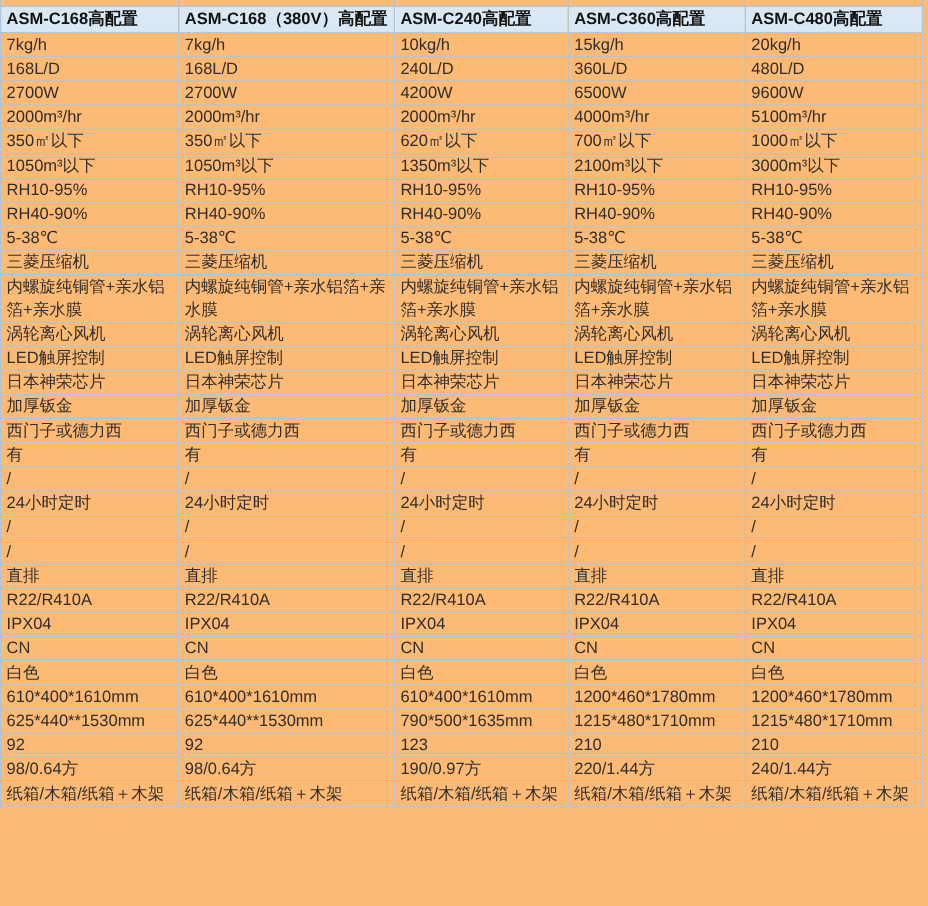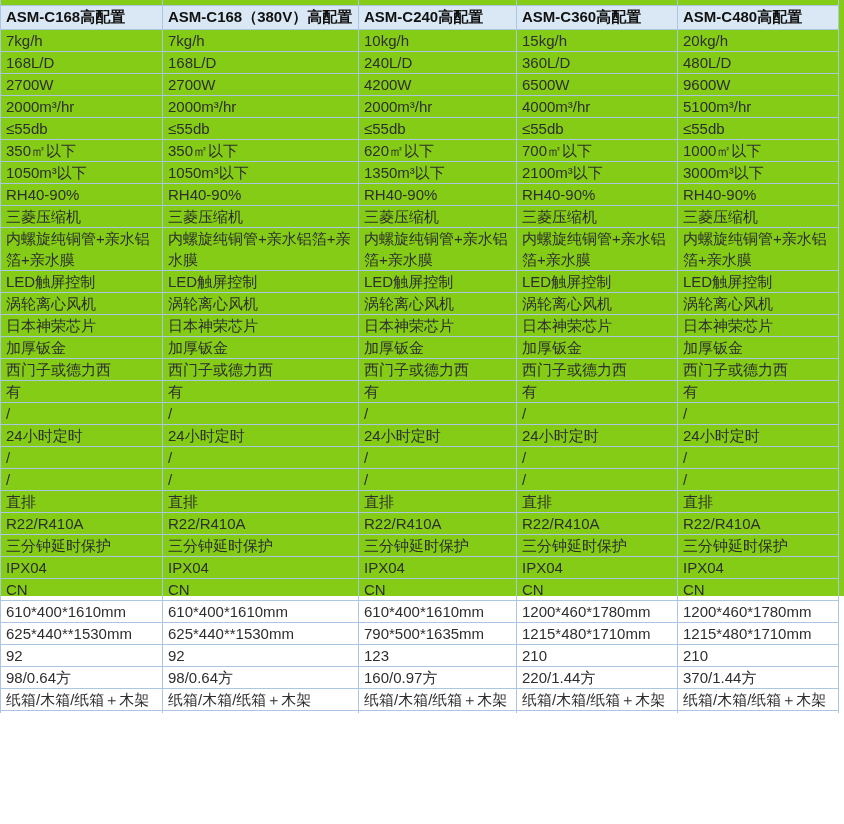--- a/index.html
+++ b/index.html
@@ -9,22 +9,22 @@
   }
   body {
     width: 844px;
     height: 824px;
     overflow: hidden;
     font-family: "Liberation Sans", "DejaVu Sans", sans-serif;
   }
   .sheet {
     position: relative;
     width: 844px;
-    height: 596px;
-    background: #84cc16;
+    height: 824px;
+    background: #fdba74;
   }
   table.spec-table {
     border-collapse: collapse;
     table-layout: fixed;
     width: 838px;
   }
   .spec-table col.c1 { width: 162px; }
   .spec-table col.c2 { width: 196px; }
   .spec-table col.c3 { width: 158px; }
   .spec-table col.c4 { width: 161px; }
@@ -119,165 +119,172 @@
           <td>9600W</td>
         </tr>
         <tr>
           <td>2000m³/hr</td>
           <td>2000m³/hr</td>
           <td>2000m³/hr</td>
           <td>4000m³/hr</td>
           <td>5100m³/hr</td>
         </tr>
         <tr>
-          <td>≤55db</td>
-          <td>≤55db</td>
-          <td>≤55db</td>
-          <td>≤55db</td>
-          <td>≤55db</td>
-        </tr>
-        <tr>
           <td>350㎡以下</td>
           <td>350㎡以下</td>
           <td>620㎡以下</td>
           <td>700㎡以下</td>
           <td>1000㎡以下</td>
         </tr>
         <tr>
           <td>1050m³以下</td>
           <td>1050m³以下</td>
           <td>1350m³以下</td>
           <td>2100m³以下</td>
           <td>3000m³以下</td>
         </tr>
         <tr>
-          <td>RH40-90%</td>
-          <td>RH40-90%</td>
-          <td>RH40-90%</td>
-          <td>RH40-90%</td>
-          <td>RH40-90%</td>
-        </tr>
-        <tr>
-          <td>三菱压缩机</td>
-          <td>三菱压缩机</td>
-          <td>三菱压缩机</td>
-          <td>三菱压缩机</td>
-          <td>三菱压缩机</td>
-        </tr>
-        <tr>
-          <td>内螺旋纯铜管+亲水铝箔+亲水膜</td>
-          <td>内螺旋纯铜管+亲水铝箔+亲水膜</td>
-          <td>内螺旋纯铜管+亲水铝箔+亲水膜</td>
-          <td>内螺旋纯铜管+亲水铝箔+亲水膜</td>
-          <td>内螺旋纯铜管+亲水铝箔+亲水膜</td>
-        </tr>
-        <tr>
-          <td>LED触屏控制</td>
-          <td>LED触屏控制</td>
-          <td>LED触屏控制</td>
-          <td>LED触屏控制</td>
-          <td>LED触屏控制</td>
-        </tr>
-        <tr>
-          <td>涡轮离心风机</td>
-          <td>涡轮离心风机</td>
-          <td>涡轮离心风机</td>
-          <td>涡轮离心风机</td>
-          <td>涡轮离心风机</td>
-        </tr>
-        <tr>
-          <td>日本神荣芯片</td>
-          <td>日本神荣芯片</td>
-          <td>日本神荣芯片</td>
-          <td>日本神荣芯片</td>
-          <td>日本神荣芯片</td>
-        </tr>
-        <tr>
-          <td>加厚钣金</td>
-          <td>加厚钣金</td>
-          <td>加厚钣金</td>
-          <td>加厚钣金</td>
-          <td>加厚钣金</td>
-        </tr>
-        <tr>
-          <td>西门子或德力西</td>
-          <td>西门子或德力西</td>
-          <td>西门子或德力西</td>
-          <td>西门子或德力西</td>
-          <td>西门子或德力西</td>
-        </tr>
-        <tr>
-          <td>有</td>
-          <td>有</td>
-          <td>有</td>
-          <td>有</td>
-          <td>有</td>
-        </tr>
-        <tr>
-          <td>/</td>
-          <td>/</td>
-          <td>/</td>
-          <td>/</td>
-          <td>/</td>
-        </tr>
-        <tr>
-          <td>24小时定时</td>
-          <td>24小时定时</td>
-          <td>24小时定时</td>
-          <td>24小时定时</td>
-          <td>24小时定时</td>
-        </tr>
-        <tr>
-          <td>/</td>
-          <td>/</td>
-          <td>/</td>
-          <td>/</td>
-          <td>/</td>
-        </tr>
-        <tr>
-          <td>/</td>
-          <td>/</td>
-          <td>/</td>
-          <td>/</td>
-          <td>/</td>
-        </tr>
-        <tr>
-          <td>直排</td>
-          <td>直排</td>
-          <td>直排</td>
-          <td>直排</td>
-          <td>直排</td>
-        </tr>
-        <tr>
-          <td>R22/R410A</td>
-          <td>R22/R410A</td>
-          <td>R22/R410A</td>
-          <td>R22/R410A</td>
-          <td>R22/R410A</td>
-        </tr>
-        <tr>
-          <td>三分钟延时保护</td>
-          <td>三分钟延时保护</td>
-          <td>三分钟延时保护</td>
-          <td>三分钟延时保护</td>
-          <td>三分钟延时保护</td>
-        </tr>
-        <tr>
-          <td>IPX04</td>
-          <td>IPX04</td>
-          <td>IPX04</td>
-          <td>IPX04</td>
-          <td>IPX04</td>
-        </tr>
-        <tr>
-          <td>CN</td>
-          <td>CN</td>
-          <td>CN</td>
-          <td>CN</td>
-          <td>CN</td>
+          <td>RH10-95%</td>
+          <td>RH10-95%</td>
+          <td>RH10-95%</td>
+          <td>RH10-95%</td>
+          <td>RH10-95%</td>
+        </tr>
+        <tr>
+          <td>RH40-90%</td>
+          <td>RH40-90%</td>
+          <td>RH40-90%</td>
+          <td>RH40-90%</td>
+          <td>RH40-90%</td>
+        </tr>
+        <tr>
+          <td>5-38℃</td>
+          <td>5-38℃</td>
+          <td>5-38℃</td>
+          <td>5-38℃</td>
+          <td>5-38℃</td>
+        </tr>
+        <tr>
+          <td>三菱压缩机</td>
+          <td>三菱压缩机</td>
+          <td>三菱压缩机</td>
+          <td>三菱压缩机</td>
+          <td>三菱压缩机</td>
+        </tr>
+        <tr>
+          <td>内螺旋纯铜管+亲水铝箔+亲水膜</td>
+          <td>内螺旋纯铜管+亲水铝箔+亲水膜</td>
+          <td>内螺旋纯铜管+亲水铝箔+亲水膜</td>
+          <td>内螺旋纯铜管+亲水铝箔+亲水膜</td>
+          <td>内螺旋纯铜管+亲水铝箔+亲水膜</td>
+        </tr>
+        <tr>
+          <td>涡轮离心风机</td>
+          <td>涡轮离心风机</td>
+          <td>涡轮离心风机</td>
+          <td>涡轮离心风机</td>
+          <td>涡轮离心风机</td>
+        </tr>
+        <tr>
+          <td>LED触屏控制</td>
+          <td>LED触屏控制</td>
+          <td>LED触屏控制</td>
+          <td>LED触屏控制</td>
+          <td>LED触屏控制</td>
+        </tr>
+        <tr>
+          <td>日本神荣芯片</td>
+          <td>日本神荣芯片</td>
+          <td>日本神荣芯片</td>
+          <td>日本神荣芯片</td>
+          <td>日本神荣芯片</td>
+        </tr>
+        <tr>
+          <td>加厚钣金</td>
+          <td>加厚钣金</td>
+          <td>加厚钣金</td>
+          <td>加厚钣金</td>
+          <td>加厚钣金</td>
+        </tr>
+        <tr>
+          <td>西门子或德力西</td>
+          <td>西门子或德力西</td>
+          <td>西门子或德力西</td>
+          <td>西门子或德力西</td>
+          <td>西门子或德力西</td>
+        </tr>
+        <tr>
+          <td>有</td>
+          <td>有</td>
+          <td>有</td>
+          <td>有</td>
+          <td>有</td>
+        </tr>
+        <tr>
+          <td>/</td>
+          <td>/</td>
+          <td>/</td>
+          <td>/</td>
+          <td>/</td>
+        </tr>
+        <tr>
+          <td>24小时定时</td>
+          <td>24小时定时</td>
+          <td>24小时定时</td>
+          <td>24小时定时</td>
+          <td>24小时定时</td>
+        </tr>
+        <tr>
+          <td>/</td>
+          <td>/</td>
+          <td>/</td>
+          <td>/</td>
+          <td>/</td>
+        </tr>
+        <tr>
+          <td>/</td>
+          <td>/</td>
+          <td>/</td>
+          <td>/</td>
+          <td>/</td>
+        </tr>
+        <tr>
+          <td>直排</td>
+          <td>直排</td>
+          <td>直排</td>
+          <td>直排</td>
+          <td>直排</td>
+        </tr>
+        <tr>
+          <td>R22/R410A</td>
+          <td>R22/R410A</td>
+          <td>R22/R410A</td>
+          <td>R22/R410A</td>
+          <td>R22/R410A</td>
+        </tr>
+        <tr>
+          <td>IPX04</td>
+          <td>IPX04</td>
+          <td>IPX04</td>
+          <td>IPX04</td>
+          <td>IPX04</td>
+        </tr>
+        <tr>
+          <td>CN</td>
+          <td>CN</td>
+          <td>CN</td>
+          <td>CN</td>
+          <td>CN</td>
+        </tr>
+        <tr>
+          <td>白色</td>
+          <td>白色</td>
+          <td>白色</td>
+          <td>白色</td>
+          <td>白色</td>
         </tr>
         <tr>
           <td>610*400*1610mm</td>
           <td>610*400*1610mm</td>
           <td>610*400*1610mm</td>
           <td>1200*460*1780mm</td>
           <td>1200*460*1780mm</td>
         </tr>
         <tr>
           <td>625*440**1530mm</td>
@@ -289,23 +296,23 @@
         <tr>
           <td>92</td>
           <td>92</td>
           <td>123</td>
           <td>210</td>
           <td>210</td>
         </tr>
         <tr>
           <td>98/0.64方</td>
           <td>98/0.64方</td>
-          <td>160/0.97方</td>
+          <td>190/0.97方</td>
           <td>220/1.44方</td>
-          <td>370/1.44方</td>
+          <td>240/1.44方</td>
         </tr>
         <tr>
           <td>纸箱/木箱/纸箱＋木架</td>
           <td>纸箱/木箱/纸箱＋木架</td>
           <td>纸箱/木箱/纸箱＋木架</td>
           <td>纸箱/木箱/纸箱＋木架</td>
           <td>纸箱/木箱/纸箱＋木架</td>
         </tr>
       </tbody>
     <tfoot>

